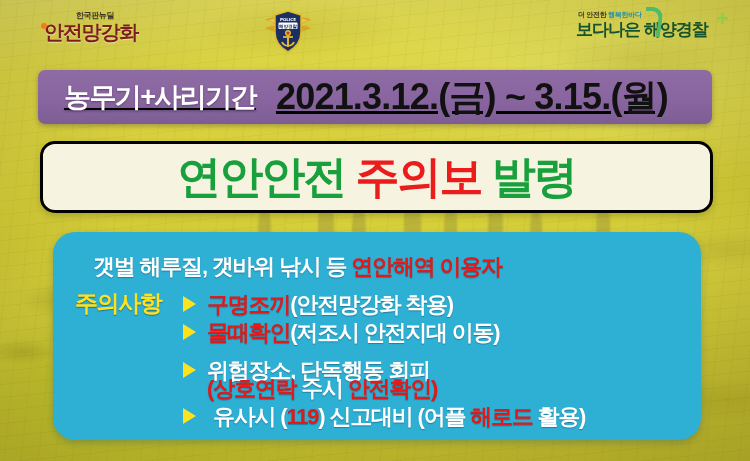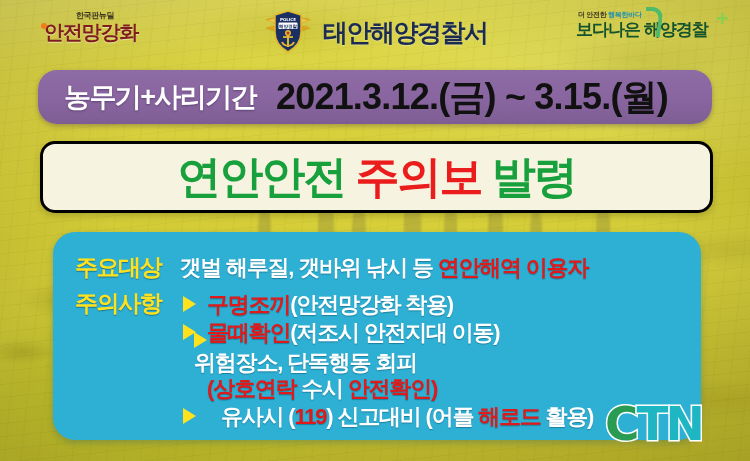--- a/index.html
+++ b/index.html
@@ -177,24 +177,25 @@
     font-weight: bold;
     line-height: 1;
   }
 
   
   .date-banner {
     position: absolute;
     left: 38px; top: 70px;
     width: 674px; height: 54px;
     background: linear-gradient(180deg, #8d6ba3 0%, #8a66a0 50%, #7e5d94 100%);
-    border-radius: 19px;
+    border-radius: 7px;
     display: flex;
     align-items: center;
     box-shadow: 0 2px 5px rgba(60,40,80,.35);
+    text-decoration: underline;
   }
   .date-banner .label {
     margin-left: 26px;
     font-size: 27px;
     font-weight: bold;
     color: #ffffff;
     letter-spacing: -1.6px;
     text-shadow: 0 1px 2px rgba(60,35,80,.5);
   }
   .date-banner .value {
@@ -326,21 +327,20 @@
         <text x="52" y="43.5" font-size="9" font-family="DejaVu Sans, sans-serif" font-weight="bold" fill="#1b2f63" text-anchor="middle">해양경찰</text>
 
         <path d="M52 50 L52 82" stroke="#e0b830" stroke-width="4"></path>
         <circle cx="52" cy="54" r="6" fill="#e0b830"></circle>
         <circle cx="52" cy="54" r="3" fill="#c03a20"></circle>
         <path d="M40 72 C44 82 60 82 64 72" stroke="#e0b830" stroke-width="4" fill="none"></path>
         <path d="M42 62 L62 62" stroke="#e0b830" stroke-width="3.5"></path>
       </svg>
     </div>
 
-    <div class="center-title">태안해양경찰서</div>
 
     <div class="logo-right">
       <span class="sup"><span class="s1">더 안전한 </span><span class="s2">행복한바다</span></span>
       <span class="main">보다나은 해양경찰</span>
       <span class="swoosh"></span>
       <span class="plus">+</span>
     </div>
   </div>
 
   <div class="date-banner">
@@ -350,50 +350,46 @@
 
   <div class="title-box">
     <div class="title-text">
       <span class="green">연안안전</span><span>&nbsp;</span><span class="red">주의보</span><span>&nbsp;</span><span class="green">발령</span>
     </div>
   </div>
 
   <div class="info-panel">
 
     <div class="row" style="left:22px; top:20px;">
-      <span class="cat">주요대상</span>
       <span class="body-txt" style="margin-left:18px;"><span>갯벌 해루질, 갯바위 낚시 등</span> <span class="red">연안해역 이용자</span></span>
     </div>
 
     <div class="row" style="left:22px; top:56px;">
       <span class="cat">주의사항</span>
     </div>
 
     <div class="row" style="left:130px; top:58px;">
       <span class="tri"></span>
       <span class="body-txt" style="margin-left:11px;"><span class="red">구명조끼</span><span>(안전망강화 착용)</span></span>
     </div>
 
     <div class="row" style="left:130px; top:86px;">
       <span class="tri"></span>
       <span class="body-txt" style="margin-left:11px;"><span class="red">물때확인</span><span>(저조시 안전지대 이동)</span></span>
     </div>
 
-    <div class="row" style="left:130px; top:100px;flex-direction:column;">
+    <div class="row" style="left:130px; top:124px;">
       <span class="tri"></span>
       <span class="body-txt" style="margin-left:11px;">위험장소, 단독행동 회피</span>
     </div>
 
     <div class="row" style="left:154px; top:142px;">
       <span class="body-txt"><span class="red">(상호연락</span><span> 수시 </span><span class="red">안전확인)</span></span>
     </div>
 
     <div class="row" style="left:130px; top:170px;">
       <span class="tri"></span>
-      <span class="body-txt" style="margin-left:25px;"><span>유사시 (</span><span class="red">119</span><span>) 신고대비 (어플 </span><span class="red">해로드</span><span> 활용)</span></span>
-    </div>
-  </div>
-
-  <div class="ctn">
-    <span class="c">C</span><span class="t">T</span><span class="n">N</span>
-  </div>
+      <span class="body-txt" style="margin-left:17px;"><span>유사시 (</span><span class="red">119</span><span>) 신고대비 (어플 </span><span class="red">해로드</span><span> 활용)</span></span>
+    </div>
+  </div>
+
 
 </div>
 
 </body></html>

